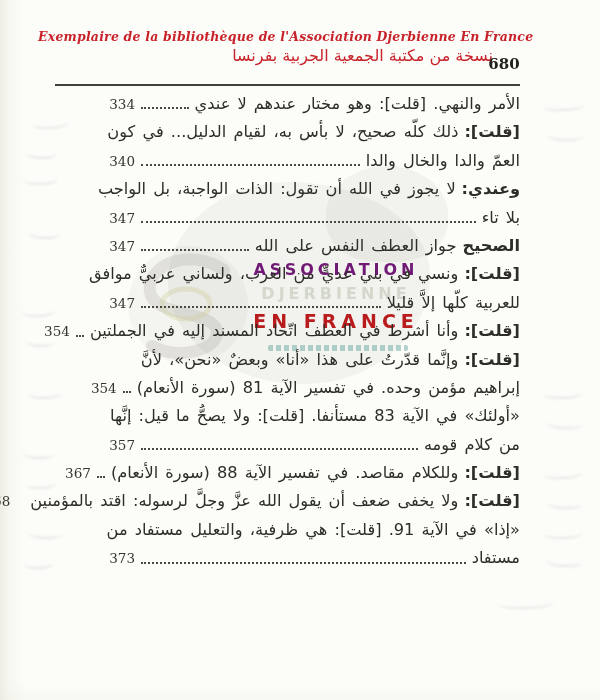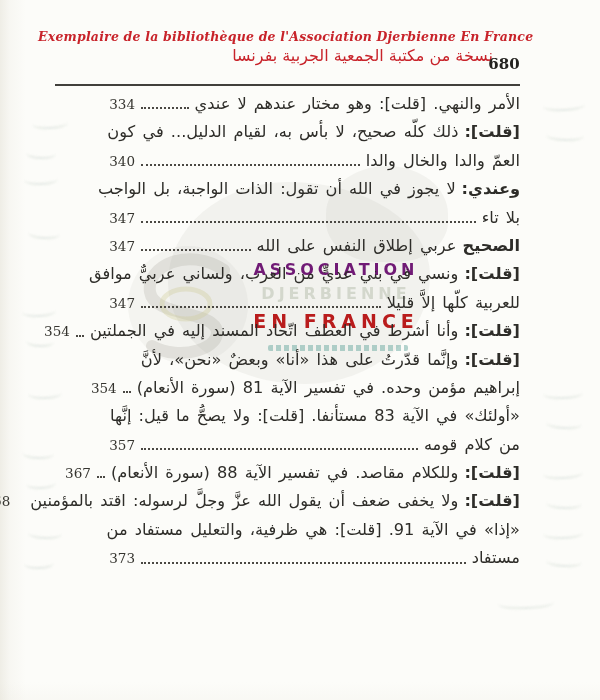--- a/index.html
+++ b/index.html
@@ -138,21 +138,21 @@
   </div>
 
   <div class="row">
     <span class="txt">بلا تاء</span>
     <span class="leader"></span>
     <span class="num">347</span>
   </div>
 
   <div class="row">
     <span class="lead">الصحيح</span>
-    <span class="txt">عربي إطلاق النفس على الله</span>
+    <span class="txt">جواز العطف النفس على الله</span>
     <span class="leader"></span>
     <span class="num">347</span>
   </div>
 
   <div class="row">
     <span class="lead">[قلت]:</span>
     <span class="txt">ونسي في بني عديٍّ من العرب، ولساني عربيٌّ موافق</span>
   </div>
 
   <div class="row">

